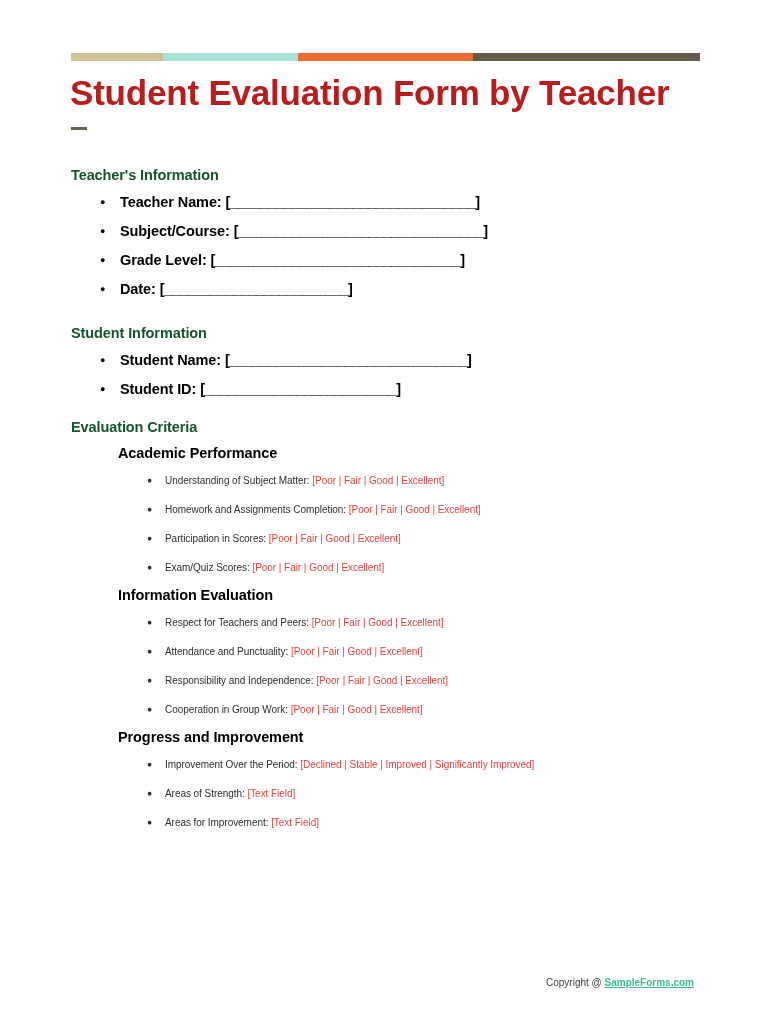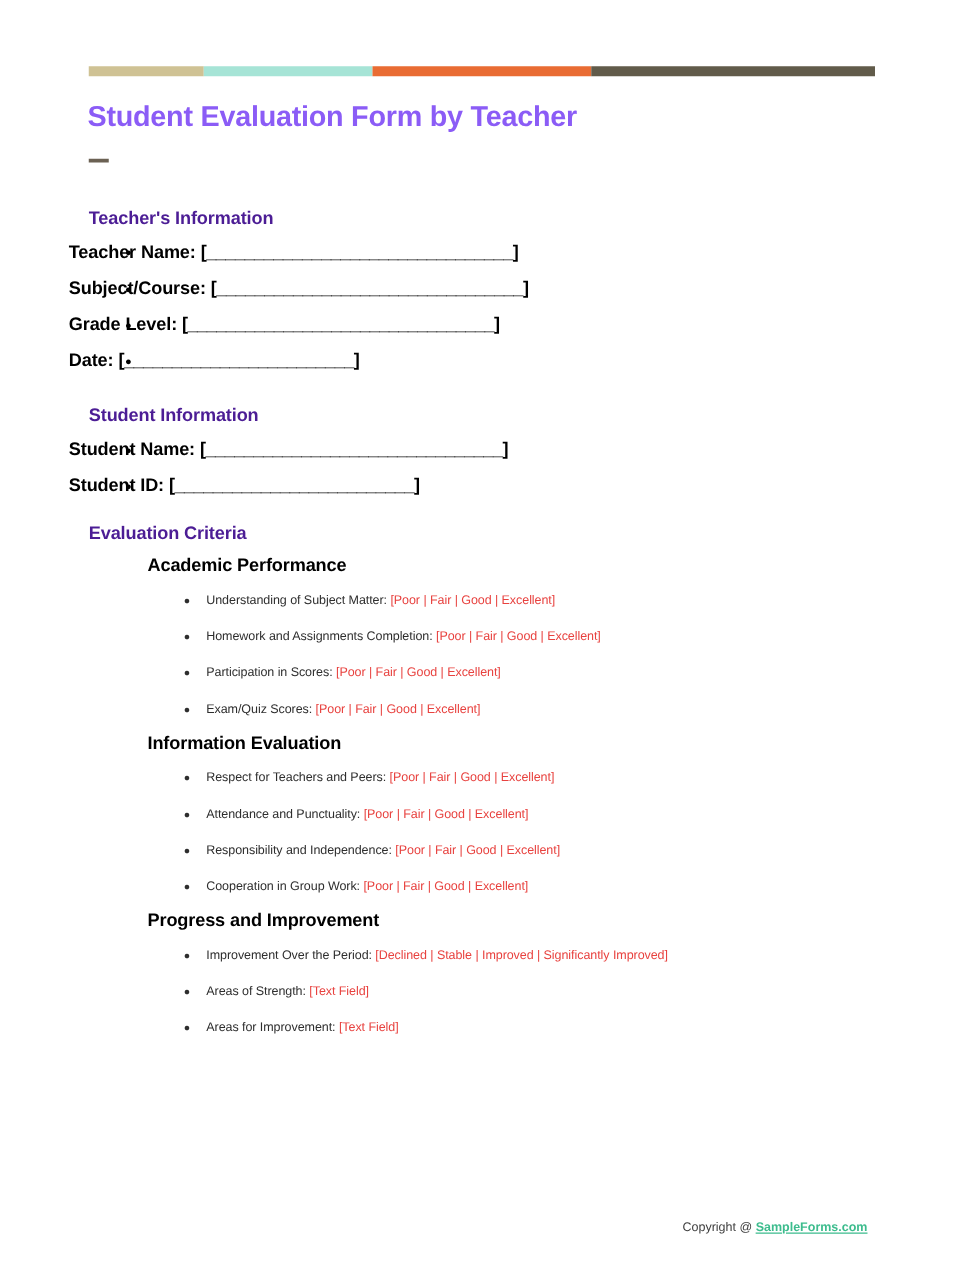--- a/index.html
+++ b/index.html
@@ -40,25 +40,25 @@
   .seg-4 { width: 227px; background: #615b4a; }
 
   
   .doc-title {
     position: absolute;
     left: 70px;
     top: 70px;
     width: 660px;
     margin: 0;
     font-family: "Liberation Sans Narrow", "Liberation Sans", sans-serif;
-    font-size: 23px;
+    font-size: 35px;
     line-height: 46px;
     font-weight: bold;
     letter-spacing: -0.2px;
-    color: #8b5cf6;
+    color: #b91c1c;
     white-space: nowrap;
   }
   .title-dash {
     position: absolute;
     left: 71px;
     top: 127px;
     width: 16px;
     height: 3px;
     background: #6b6153;
   }
@@ -74,21 +74,21 @@
   .section {
     padding: 0;
   }
 
   h2.section-title {
     margin: 0;
     padding: 0 0 0 71px;
     font-size: 14.5px;
     line-height: 26px;
     font-weight: bold;
-    color: #4c1d95;
+    color: #14532d;
     letter-spacing: -0.1px;
   }
   h3.sub-title {
     margin: 0;
     padding: 0 0 0 118px;
     font-size: 14.5px;
     line-height: 26px;
     font-weight: bold;
     color: #000000;
     letter-spacing: -0.1px;
@@ -97,21 +97,21 @@
   ul.fields,
   ul.criteria {
     list-style: none;
     margin: 0;
     padding: 0;
   }
 
   
   ul.fields > li {
     position: relative;
-    padding-left: 55px;
+    padding-left: 120px;
     font-size: 14.5px;
     line-height: 29px;
     font-weight: bold;
     color: #000000;
     letter-spacing: -0.1px;
     white-space: nowrap;
   }
   ul.fields > li::before {
     content: "\25CF";
     position: absolute;

